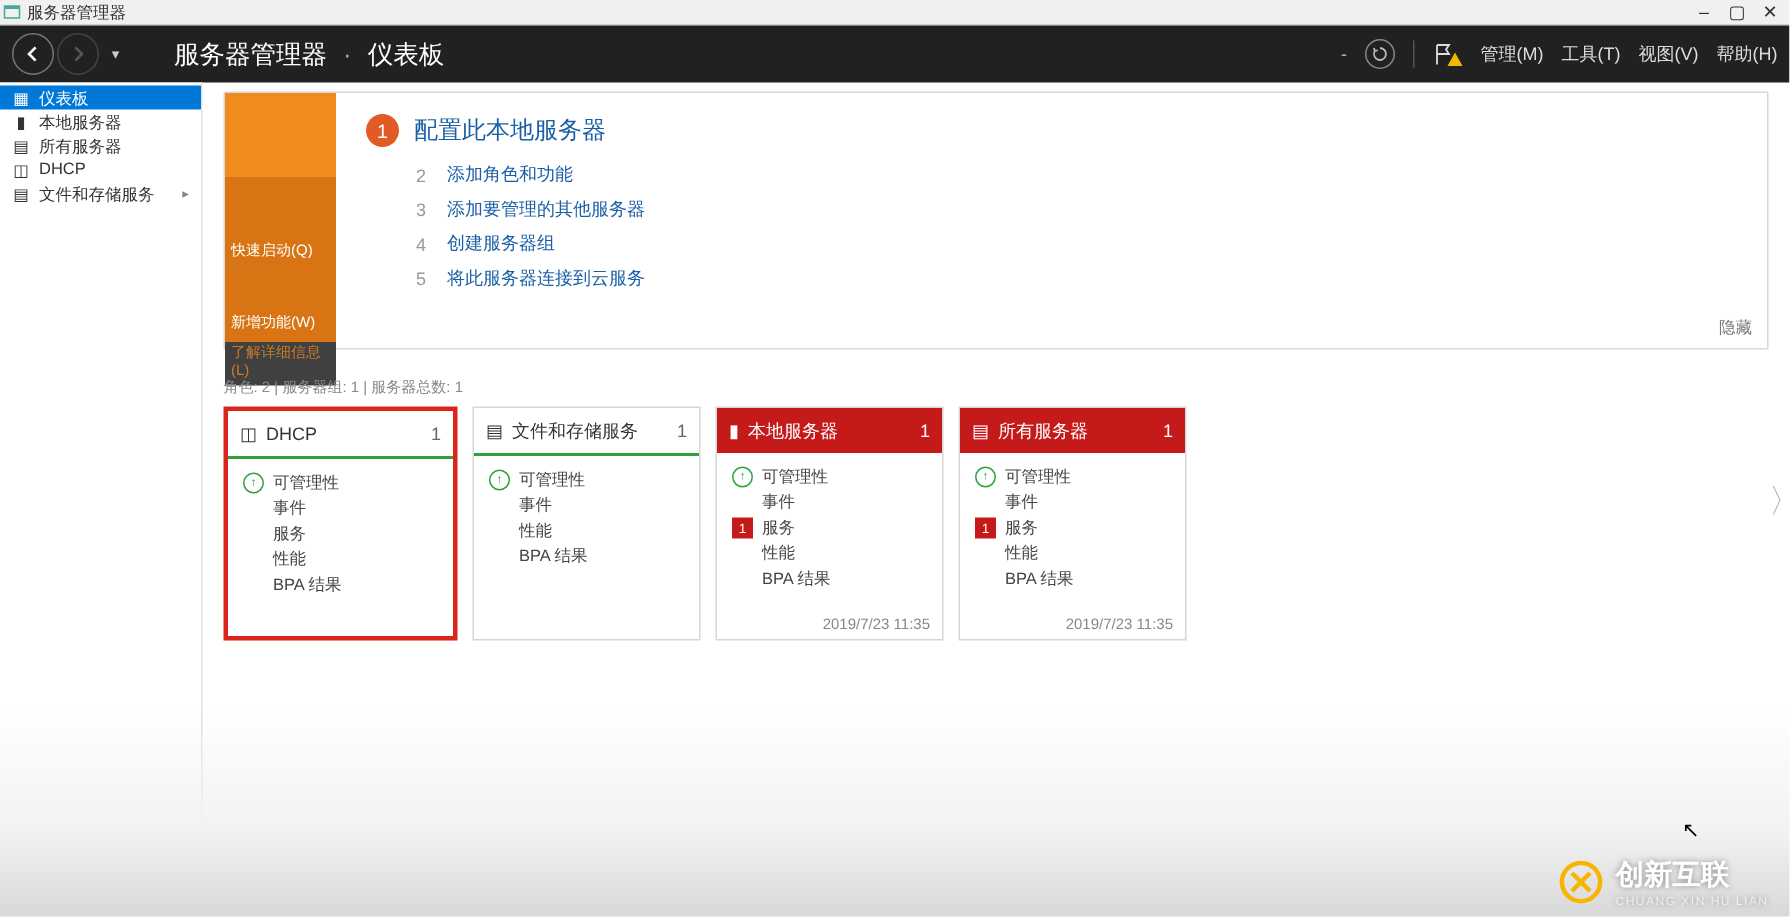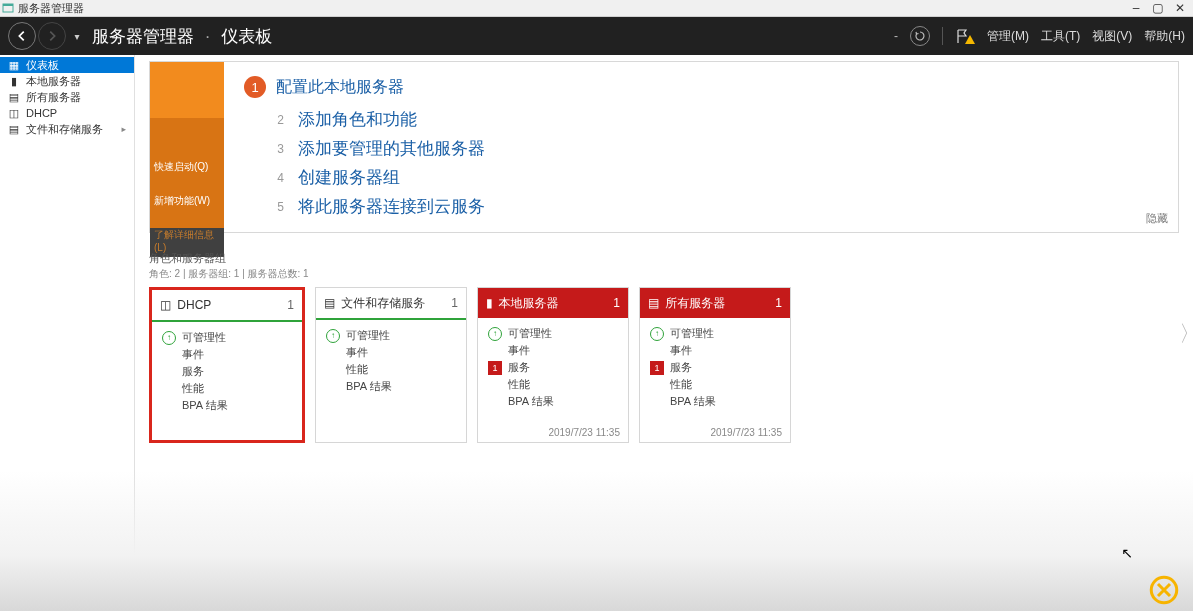--- a/index.html
+++ b/index.html
@@ -6,21 +6,21 @@
 
 .titlebar{height:16px;background:#f0f0f0;border-bottom:1px solid #d0d0d0;display:flex;align-items:center;padding:0 2px;font-size:11px}
 .titlebar .icon{width:12px;height:12px;margin-right:4px}
 .titlebar .spacer{flex:1}
 .winbtn{width:22px;height:14px;display:flex;align-items:center;justify-content:center;font-size:12px;cursor:pointer}
 
 .headerbar{height:38px;background:#212121;color:#fff;display:flex;align-items:center;padding:0 8px}
 .navcircle{width:26px;height:26px;border:1px solid #777;border-radius:50%;display:flex;align-items:center;justify-content:center;color:#fff;margin-right:2px;cursor:pointer}
 .navcircle svg{width:14px;height:14px}
 .navsmall{width:18px;height:18px;display:flex;align-items:center;justify-content:center;color:#ccc;margin-right:2px;font-size:10px}
-.breadcrumb{font-size:17px;margin-left:4px}
+.breadcrumb{font-size:17px;margin-left:28px}
 .breadcrumb .sep{color:#aaa;margin:0 6px}
 .headerbar .spacer{flex:1}
 .headtool{display:flex;align-items:center;gap:12px;font-size:12px;color:#ddd}
 .headtool span{cursor:pointer}
 .refreshring{width:18px;height:18px;border:1px solid #888;border-radius:50%;display:flex;align-items:center;justify-content:center}
 .flagbox{position:relative;display:flex;align-items:center}
 .warntri{width:0;height:0;border-left:5px solid transparent;border-right:5px solid transparent;border-bottom:9px solid #f5b800;margin-left:-4px;margin-top:6px}
 
 .body{display:flex;height:calc(611px - 16px - 38px)}
 .sidebar{width:134px;background:#fff;border-right:1px solid #e0e0e0;padding-top:2px}
@@ -28,29 +28,29 @@
 .sideitem.active{background:#0078d7;color:#fff}
 .sideicon{width:12px;height:12px;display:flex;align-items:center;justify-content:center}
 .sideitem .chev{margin-left:auto;font-size:9px;color:#888}
 .main{flex:1;padding:6px 14px 0 14px;position:relative;overflow:hidden}
 .welcome-label{font-size:11px;color:#555;margin-bottom:6px}
 
 .qs-card{border:1px solid #d8d8d8;display:flex;height:170px;margin-bottom:18px}
 .qs-left{width:74px;display:flex;flex-direction:column;font-size:10px;color:#fff}
 .qs-left .top{flex:0 0 56px;background:#f28b1e}
 .qs-left .mid1{flex:0 0 56px;background:#d87414;display:flex;align-items:flex-end;padding:0 4px 6px}
-.qs-left .mid2{flex:0 0 42px;background:#d87414;display:flex;align-items:center;padding:0 4px 6px}
+.qs-left .mid2{flex:0 0 42px;background:#d87414;display:flex;align-items:flex-end;padding:0 4px 6px}
 .qs-left .bot{flex:1;background:#404040;color:#c57b2c;display:flex;align-items:flex-end;padding:0 4px 4px}
 .qs-right{flex:1;padding:14px 20px;position:relative}
 .qs-headline{display:flex;align-items:center;gap:10px;margin-bottom:10px}
 .circnum{width:22px;height:22px;border-radius:50%;background:#e25b26;color:#fff;display:flex;align-items:center;justify-content:center;font-size:13px}
 .qs-headline .txt{color:#1a5fa6;font-size:16px}
 .qs-step{display:flex;align-items:center;gap:14px;margin:6px 0 6px 28px}
 .qs-step .num{color:#999;width:12px;text-align:right}
-.qs-step .lbl{color:#1a5fa6;font-size:17px;cursor:pointer}
+.qs-step .lbl{color:#1a5fa6;font-size:12px;cursor:pointer}
 .qs-hide{position:absolute;right:10px;bottom:6px;font-size:11px;color:#777;cursor:pointer}
 
 .sect-title{font-size:11px;color:#555}
 .sect-sub{font-size:10px;color:#888;margin-top:1px}
 
 .tiles{display:flex;gap:10px;margin-top:6px;position:relative}
 .tile{width:150px;border:1px solid #d6d6d6;background:#fff;min-height:150px;display:flex;flex-direction:column}
 .tile.highlight{border:3px solid #d9261c}
 .tile-head{height:30px;display:flex;align-items:center;padding:0 8px;font-size:12px;gap:6px}
 .tile-head .cnt{margin-left:auto;color:#666}
@@ -188,21 +188,20 @@
           <span class="lbl">创建服务器组</span>
         </div>
         <div class="qs-step">
           <span class="num">5</span>
           <span class="lbl">将此服务器连接到云服务</span>
         </div>
         <div class="qs-hide">隐藏</div>
       </div>
     </div>
 
-    <div class="sect-title">角色和服务器组</div>
     <div class="sect-sub">角色: 2 | 服务器组: 1 | 服务器总数: 1</div>
 
     <div class="tiles">
 
       <div class="tile highlight">
         <div class="tile-head white">
           <span>◫</span>
           <span>DHCP</span>
           <span class="cnt">1</span>
         </div>
@@ -327,13 +326,17 @@
 
 <div class="fade"></div>
 <div class="cursor">↖</div>
 <div class="watermark">
   <span class="logo">
     <svg viewBox="0 0 40 40">
         <circle cx="20" cy="20" r="17" fill="none" stroke="#f7b400" stroke-width="4"></circle>
         <path d="M12 12 L28 28 M28 12 L12 28" stroke="#f7b400" stroke-width="4"></path>
       </svg>
   </span>
+  <span>
+    <div class="zh">创新互联</div>
+    <div class="py">CHUANG XIN HU LIAN</div>
+  </span>
 </div>
 
 </body></html>

